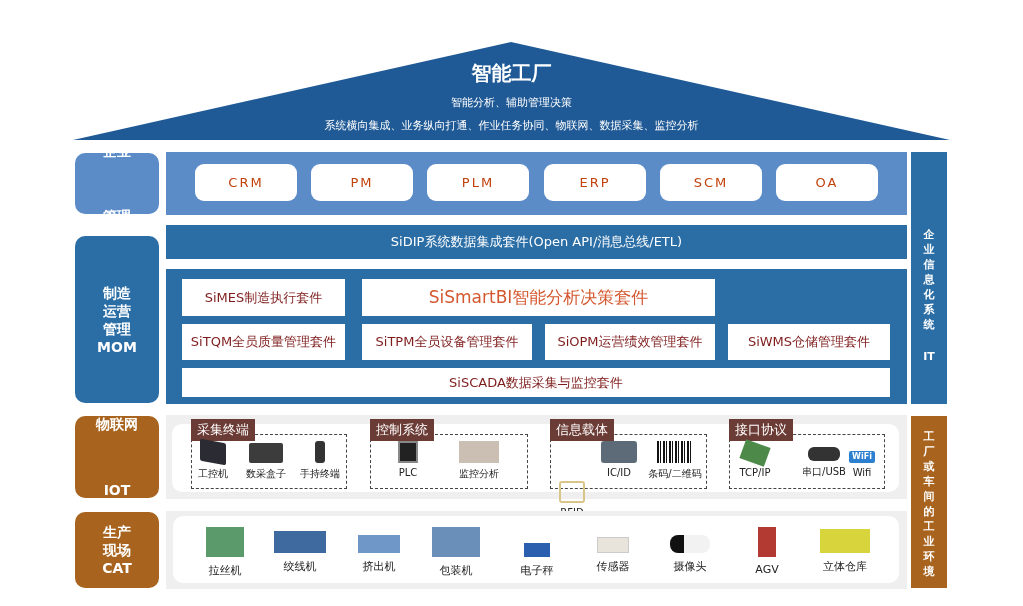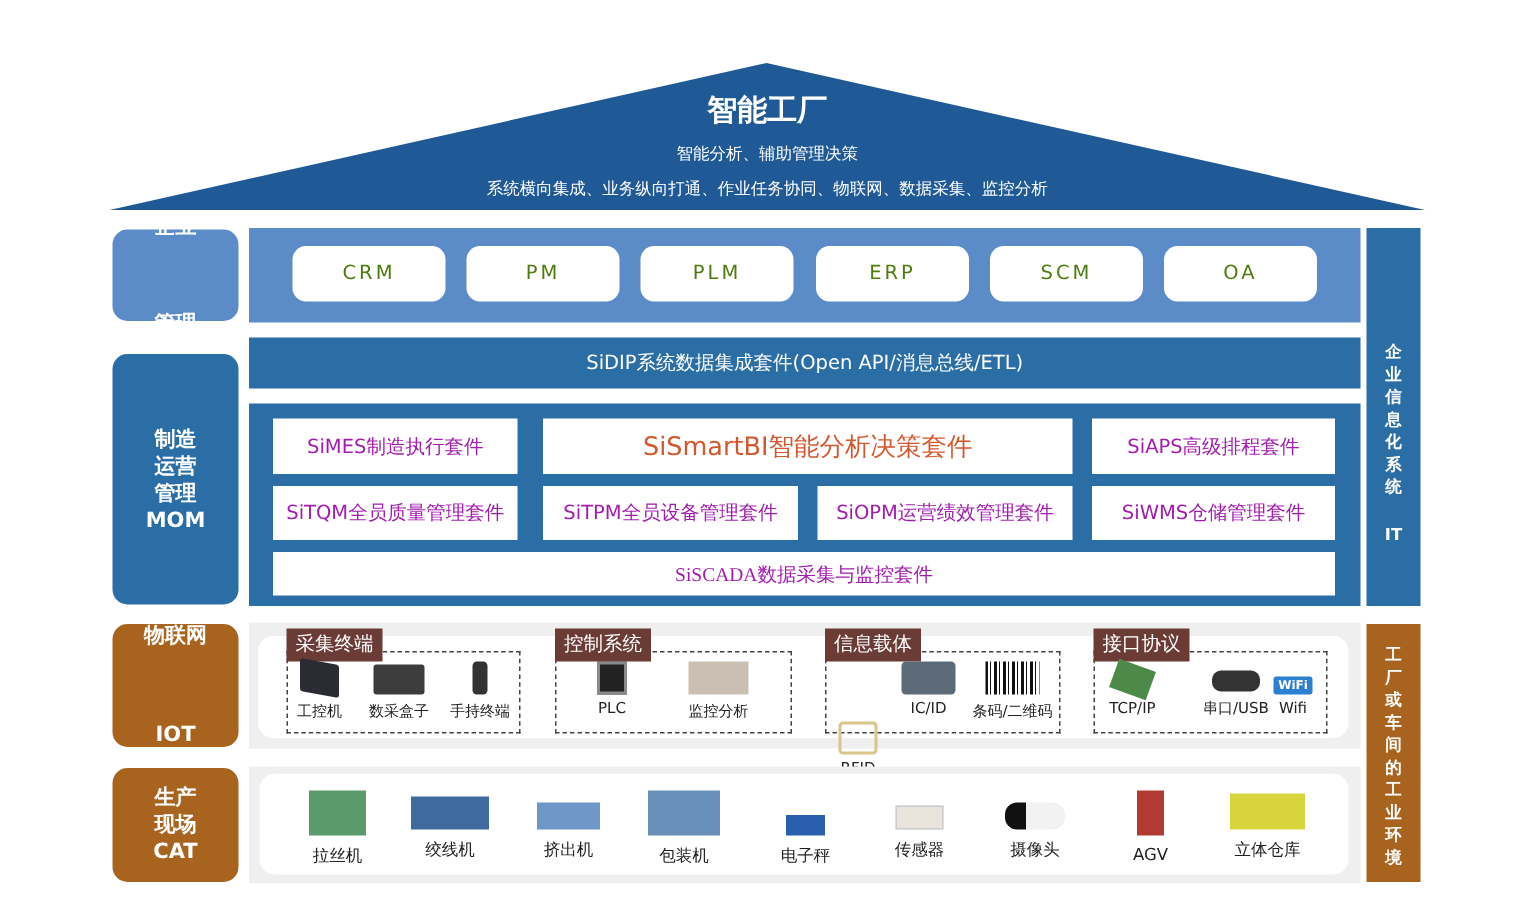--- a/index.html
+++ b/index.html
@@ -10,26 +10,26 @@
   .roof-title { left: 0; width: 1023px; top: 60px; text-align: center; color: #fff; font-size: 20px; font-weight: bold; }
   .roof-sub1 { left: 0; width: 1023px; top: 95px; text-align: center; color: #fff; font-size: 11px; }
   .roof-sub2 { left: 0; width: 1023px; top: 118px; text-align: center; color: #fff; font-size: 11px; }
 
   .side-label { color: #fff; font-size: 14px; font-weight: bold; text-align: center; display: flex; align-items: center; justify-content: center; flex-direction: column; line-height: 18px; border-radius: 10px; }
   .blue-light { background: #5b8cc8; }
   .blue-dark { background: #2b6ea6; }
   .brown { background: #a8641e; }
 
   .ent-band { left: 166px; top: 152px; width: 741px; height: 63px; background: #5b8cc8; }
-  .pill { position: absolute; top: 12px; width: 102px; height: 37px; background: #fff; border-radius: 9px; display: flex; align-items: center; justify-content: center; font-size: 13px; letter-spacing: 2px; color: #4d7c0f; }
+  .pill { position: absolute; top: 12px; width: 102px; height: 37px; background: #fff; border-radius: 9px; display: flex; align-items: center; justify-content: center; font-size: 13px; letter-spacing: 2px; color: #c2410c; }
 
   .sidip { left: 166px; top: 225px; width: 741px; height: 34px; background: #2b6ea6; color: #fff; font-size: 13px; display: flex; align-items: center; justify-content: center; }
 
   .mom-band { left: 166px; top: 269px; width: 741px; height: 135px; background: #2b6ea6; }
-  .mbox { position: absolute; background: #fff; display: flex; align-items: center; justify-content: center; font-size: 13px; color: #a21caf; }
+  .mbox { position: absolute; background: #fff; display: flex; align-items: center; justify-content: center; font-size: 13px; color: #7f1d1d; }
   .mbox.red { color: #d4582f; font-size: 17px; }
 
   .vert { color: #fff; font-size: 11px; font-weight: bold; display: flex; flex-direction: column; align-items: center; }
   .vert span { display: block; line-height: 15px; }
 
   .grey-band { position: absolute; background: #efefef; }
   .white-card { position: absolute; background: #fff; border-radius: 10px; }
   .group { position: absolute; border: 1.5px dashed #444; }
   .group-tag { position: absolute; background: #6b3b35; color: #fff; font-size: 13px; height: 22px; line-height: 22px; padding: 0 6px; }
   .device { position: absolute; text-align: center; font-size: 10px; color: #222; }
@@ -66,26 +66,25 @@
 
 <div class="abs side-label blue-dark" style="left:75px;top:236px;width:84px;height:167px;">
   <span>制造</span>
   <span>运营</span>
   <span>管理</span>
   <span>MOM</span>
 </div>
 <div class="abs mom-band">
   <div class="mbox" style="left:16px;top:10px;width:163px;height:37px;">SiMES制造执行套件</div>
   <div class="mbox red" style="left:196px;top:10px;width:353px;height:37px;">SiSmartBI智能分析决策套件</div>
-  <div class="mbox" style="left:562px;top:10px;width:162px;height:37px;">SiAPS高级排程套件</div>
   <div class="mbox" style="left:16px;top:55px;width:163px;height:36px;">SiTQM全员质量管理套件</div>
   <div class="mbox" style="left:196px;top:55px;width:170px;height:36px;">SiTPM全员设备管理套件</div>
   <div class="mbox" style="left:562px;top:55px;width:162px;height:36px;">SiWMS仓储管理套件</div>
   <div class="mbox" style="left:379px;top:55px;width:170px;height:36px;">SiOPM运营绩效管理套件</div>
-  <div class="mbox" style="left:16px;top:99px;width:708px;height:29px;font-family:Liberation Serif, serif;">SiSCADA数据采集与监控套件</div>
+  <div class="mbox" style="left:16px;top:99px;width:708px;height:29px;">SiSCADA数据采集与监控套件</div>
 </div>
 
 <div class="abs vert blue-dark" style="left:911px;top:152px;width:36px;height:252px;padding-top:75px;">
   <span>企</span>
   <span>业</span>
   <span>信</span>
   <span>息</span>
   <span>化</span>
   <span>系</span>
   <span>统</span>

